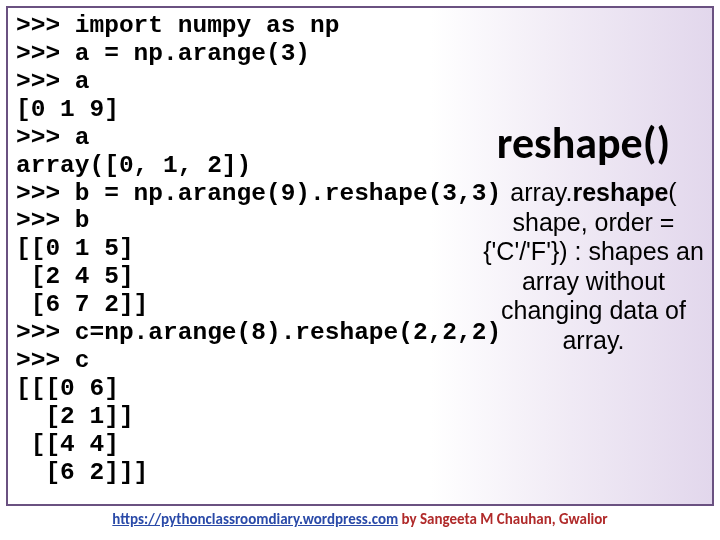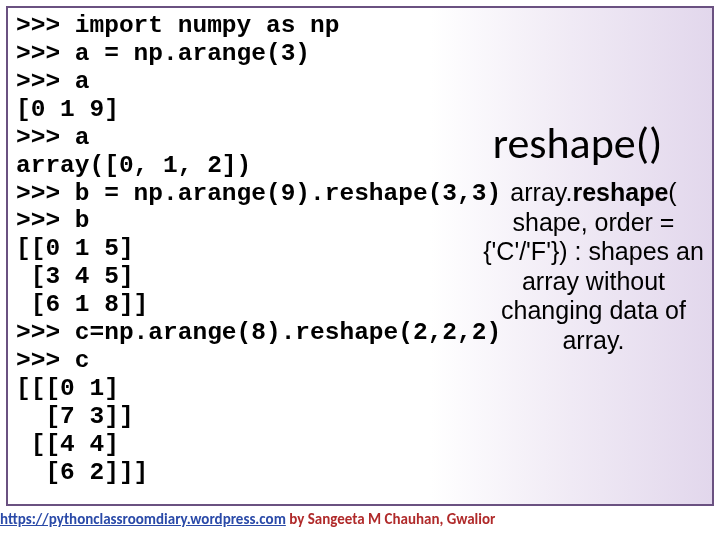--- a/index.html
+++ b/index.html
@@ -24,47 +24,47 @@
   .code {
     font-family: "Courier New", Courier, monospace;
     font-size: 24.5px;
     line-height: 1.14;
     color: #000;
     font-weight: bold;
     white-space: pre;
   }
   .side-title {
     position: absolute;
-    right: 30px;
+    right: 24px;
     top: 116px;
     width: 225px;
     font-family: Calibri, Arial, sans-serif;
     font-size: 44px;
-    font-weight: normal;
+    font-weight: bold;
     color: #000;
     text-align: center;
   }
   .side-desc {
     position: absolute;
     right: 14px;
     top: 178px;
     width: 225px;
     font-family: Liberation Sans, sans-serif;
     font-size: 25px;
     color: #000;
     text-align: center;
     line-height: 1.18;
   }
   .side-desc .b { font-weight: bold; }
   .footer {
     position: absolute;
     left: 0;
     right: 0;
     bottom: 12px;
-    text-align: left;
+    text-align: center;
     font-family: Calibri, Arial, sans-serif;
     font-size: 15px;
     color: #b02a2a;
     font-weight: bold;
   }
   .footer .link {
     color: #2a4aa8;
     text-decoration: underline;
   }
 </style>
@@ -76,26 +76,26 @@
   <div class="code-box">
     <div class="code"><span>&gt;&gt;&gt; import numpy as np</span>
 <span>&gt;&gt;&gt; a = np.arange(3)</span>
 <span>&gt;&gt;&gt; a</span>
 <span>[0 1 9]</span>
 <span>&gt;&gt;&gt; a</span>
 <span>array([0, 1, 2])</span>
 <span>&gt;&gt;&gt; b = np.arange(9).reshape(3,3)</span>
 <span>&gt;&gt;&gt; b</span>
 <span>[[0 1 5]</span>
-<span> [3 4 5]</span>
-<span> [6 1 8]]</span>
+<span> [2 4 5]</span>
+<span> [6 7 2]]</span>
 <span>&gt;&gt;&gt; c=np.arange(8).reshape(2,2,2)</span>
 <span>&gt;&gt;&gt; c</span>
-<span>[[[0 1]</span>
-<span>  [7 3]]</span>
+<span>[[[0 6]</span>
+<span>  [2 1]]</span>
 <span> [[4 4]</span>
 <span>  [6 2]]]</span></div>
   </div>
 
   <div class="side-title">reshape()</div>
 
   <div class="side-desc">
     <span>array.</span><span class="b">reshape</span><span>( shape, order = {'C'/'F'}) : shapes an array without changing data of array.</span>
   </div>
 

